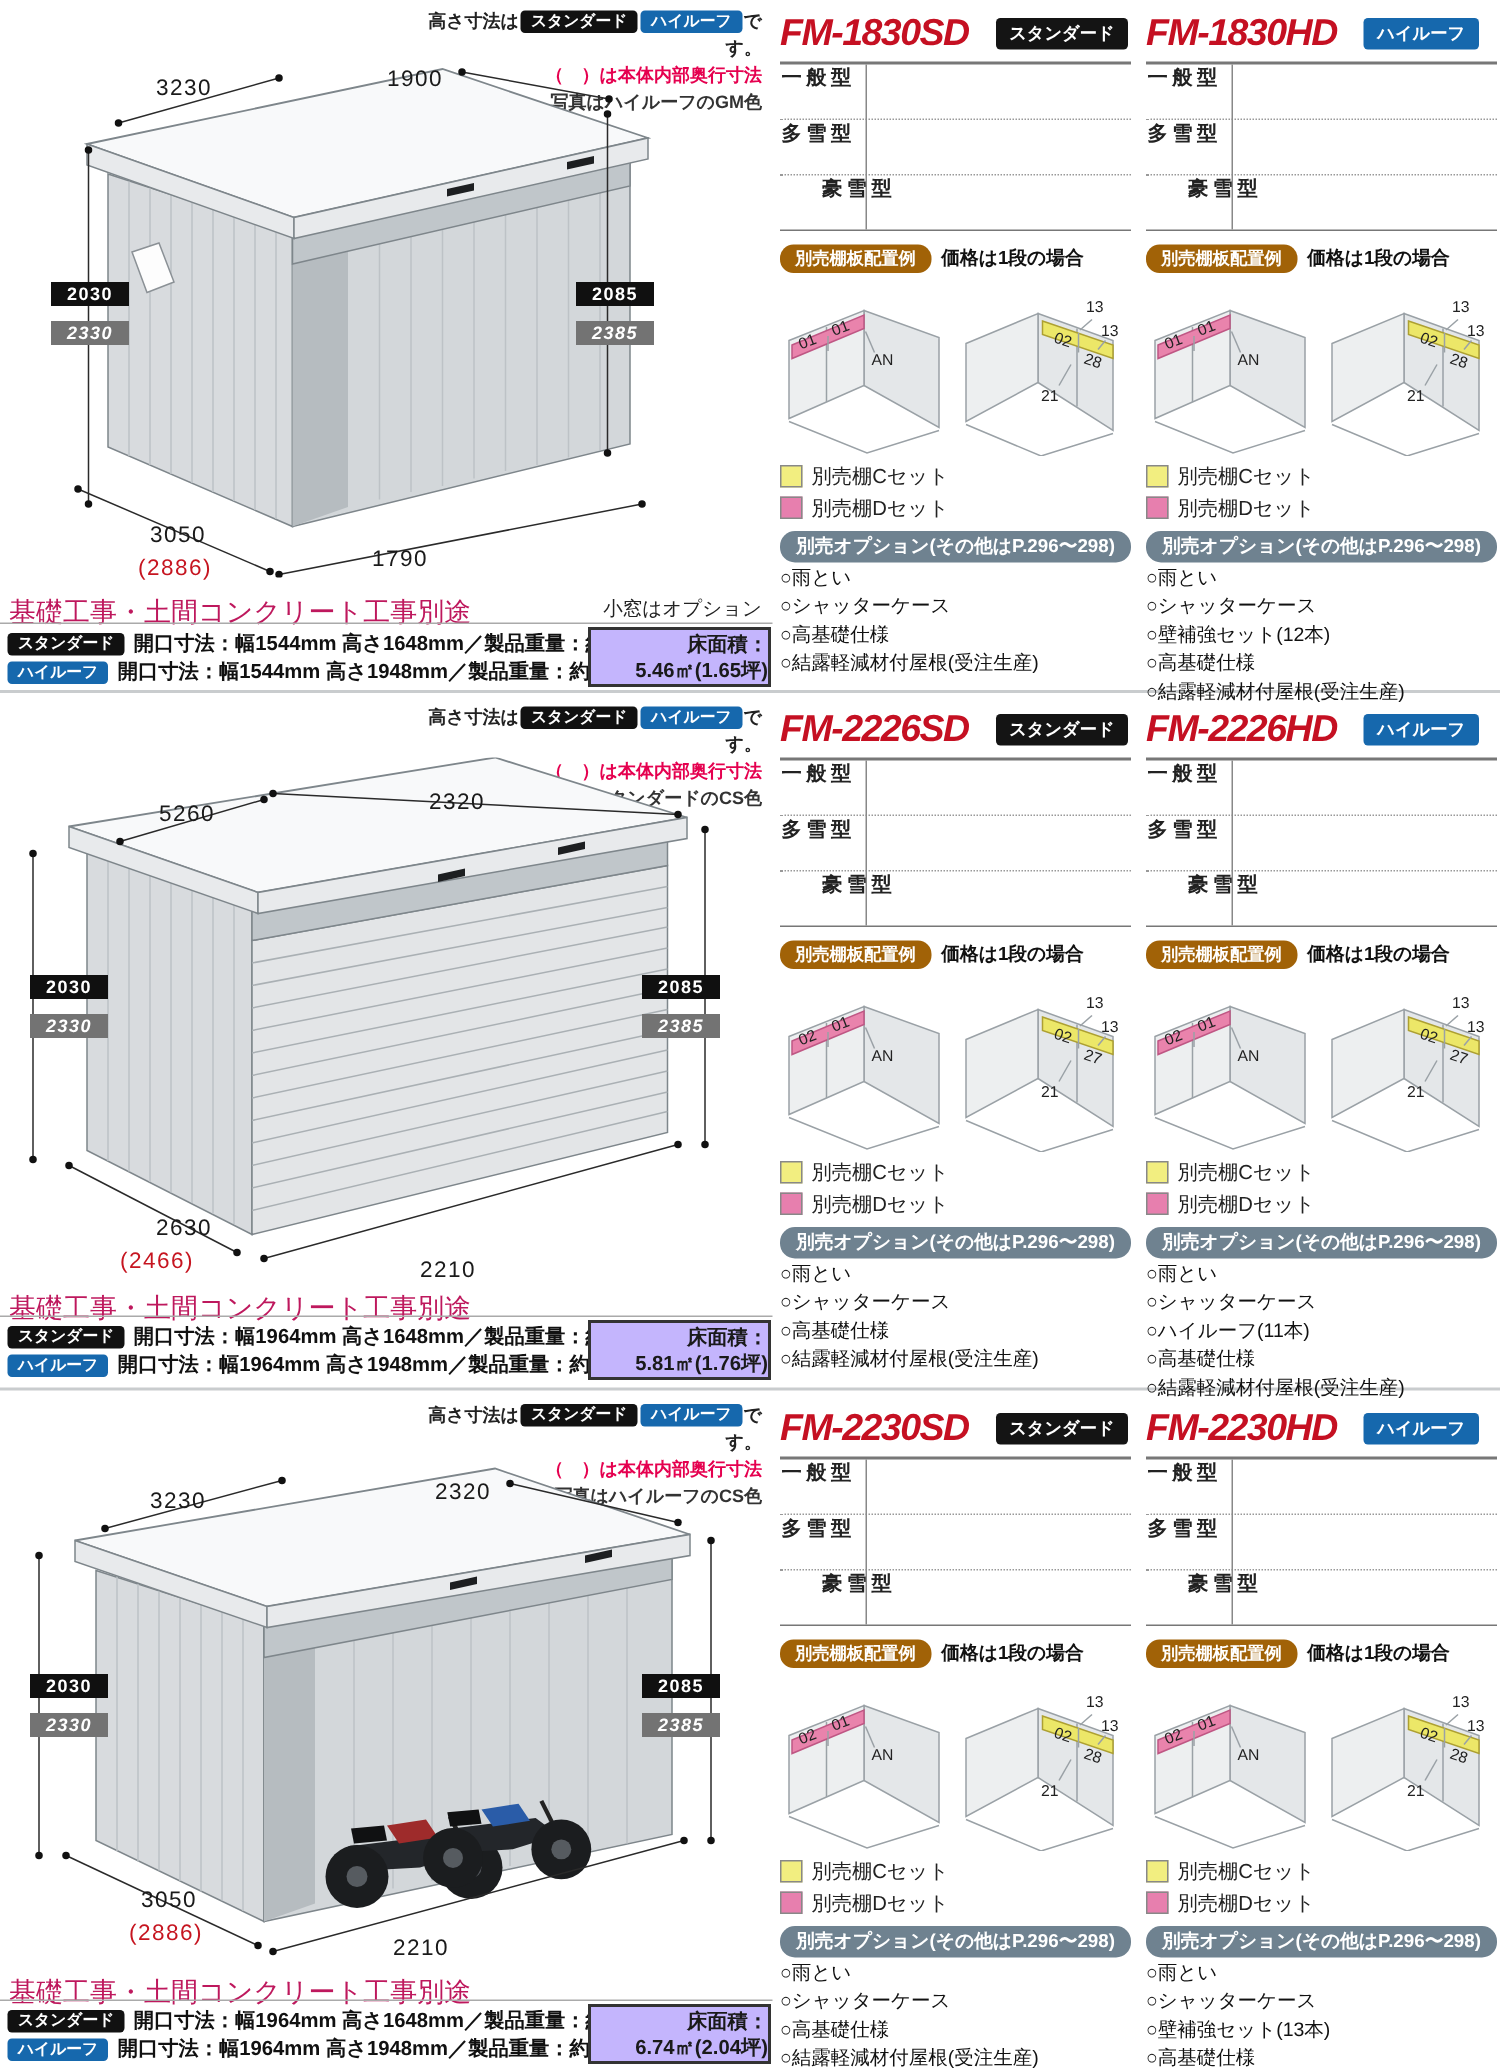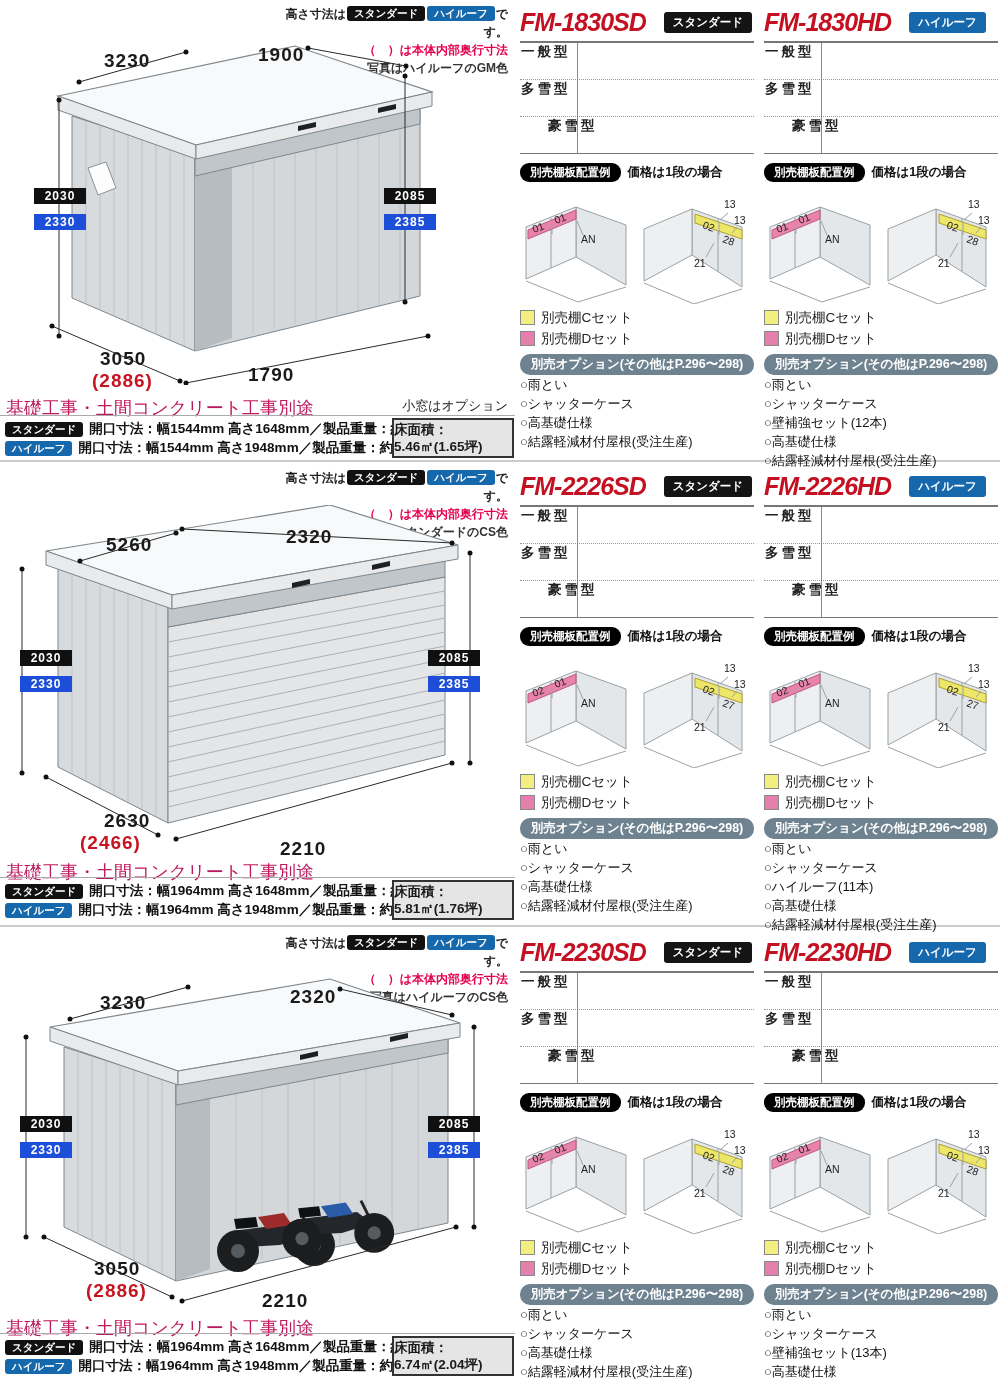--- a/index.html
+++ b/index.html
@@ -8,25 +8,25 @@
 
   
   .note{position:absolute;width:232px;text-align:right;font-size:12px;line-height:18px;color:#222;font-weight:bold;}
   .b{display:inline-block;color:#fff;font-size:10.5px;font-weight:bold;padding:1px 7px;border-radius:3px;margin:0 1px;line-height:13px;vertical-align:1px;}
   .b.std{background:#111;}
   .b.high{background:#1668ad;}
   .note .l2{color:#e5004f;}
   .note .l3{color:#333;}
 
   
-  .dim{position:absolute;font-size:19px;font-weight:bold;color:#1a1a1a;letter-spacing:1px;white-space:nowrap;}
+  .dim{position:absolute;font-size:15px;font-weight:normal;color:#1a1a1a;letter-spacing:1px;white-space:nowrap;}
   .dim.red{color:#c61520;}
   .hb{position:absolute;width:52px;text-align:center;font-size:12px;font-weight:bold;color:#fff;padding:1px 0;letter-spacing:1px;}
   .hb.black{background:#101010;}
-  .hb.blue{background:#1d4ed8;}
+  .hb.blue{background:#737373;font-style:italic;}
 
   .shed{position:absolute;}
   .rooftop{fill:#f8f9fa;stroke:#7e868b;stroke-width:1.2;}
   .fascia{fill:#e8eaec;stroke:#7e868b;}
   .wall{fill:#d8dbde;stroke:#7e868b;}
   .rib{stroke:#bdc2c6;stroke-width:1;fill:none;}
   .intw{fill:#d3d7da;stroke:#7e868b;}
   .shadow{fill:#b6bcc0;}
   .caseband{fill:#c0c6ca;stroke:#7e868b;}
   .shutter{fill:#e3e5e7;stroke:#7e868b;}
@@ -40,36 +40,36 @@
   .bikebody{fill:#23262a;}
   .bikeseat{fill:#101112;}
 
   
   .base-note{position:absolute;font-size:18px;color:#be185d;}
   .side-note{position:absolute;font-size:13px;color:#222;text-align:right;width:116px;}
   .hr1{position:absolute;height:1px;background:#aaa;left:0;width:515px;}
   .divider{position:absolute;height:2px;background:#c9ccce;left:0;width:1000px;}
   .spec{position:absolute;display:flex;align-items:center;gap:5px;font-size:13.5px;font-weight:bold;color:#111;white-space:nowrap;}
   .spec .b{vertical-align:0;}
-  .floor{position:absolute;width:118px;border:2px solid #333;text-align:left;font-size:13.5px;font-weight:bold;padding:1px 0;background:#e5e5e5;line-height:17px;}
+  .floor{position:absolute;width:118px;border:2px solid #333;text-align:right;font-size:13.5px;font-weight:bold;padding:1px 0;background:#c4b5fd;line-height:17px;}
 
   
   .card{position:absolute;width:234px;}
   .trow{display:flex;align-items:flex-end;gap:18px;height:30px;}
   .model{color:#c51022;font-size:25px;font-weight:bold;font-style:italic;letter-spacing:-1px;line-height:28px;white-space:nowrap;}
   .tbadge{color:#fff;font-size:11.5px;font-weight:bold;padding:3px 9px;border-radius:3px;margin-bottom:3px;white-space:nowrap;}
   .tbadge.std{background:#141414;}
   .tbadge.high{background:#1668ad;}
   .ptable{margin-top:5px;border-top:2px solid #777;border-bottom:1px solid #777;position:relative;}
   .ptable::after{content:"";position:absolute;top:0;bottom:0;left:57px;width:1px;background:#888;}
   .prow{height:36px;display:flex;align-items:flex-start;border-bottom:1px dotted #999;}
   .prow:last-child{border-bottom:none;margin-left:27px;}
   .plabel{font-size:13.5px;font-weight:bold;letter-spacing:3px;padding-left:1px;color:#222;}
   .shelf-row{display:flex;align-items:center;gap:7px;margin-top:9px;}
-  .sbadge{background:#000000;color:#fff;font-size:11.5px;font-weight:bold;padding:2px 10px;border-radius:9px;white-space:nowrap;}
+  .sbadge{background:#a16207;color:#fff;font-size:11.5px;font-weight:bold;padding:2px 10px;border-radius:9px;white-space:nowrap;}
   .snote{font-size:12.5px;font-weight:bold;color:#111;white-space:nowrap;}
   .diagrams{display:flex;gap:6px;margin-top:10px;height:114px;}
   .mini{width:112px;height:112px;}
   .mini text{font-size:10.5px;fill:#222;}
   .wallL{fill:#edeff0;stroke:#9aa1a6;}
   .wallR{fill:#e4e7e9;stroke:#9aa1a6;}
   .rail{fill:none;stroke:#9aa1a6;}
   .shelfC{fill:#ece768;stroke:#ada032;}
   .shelfD{fill:#e983ac;stroke:#bf5784;}
   .thin{stroke:#9aa1a6;stroke-width:1;fill:none;}

